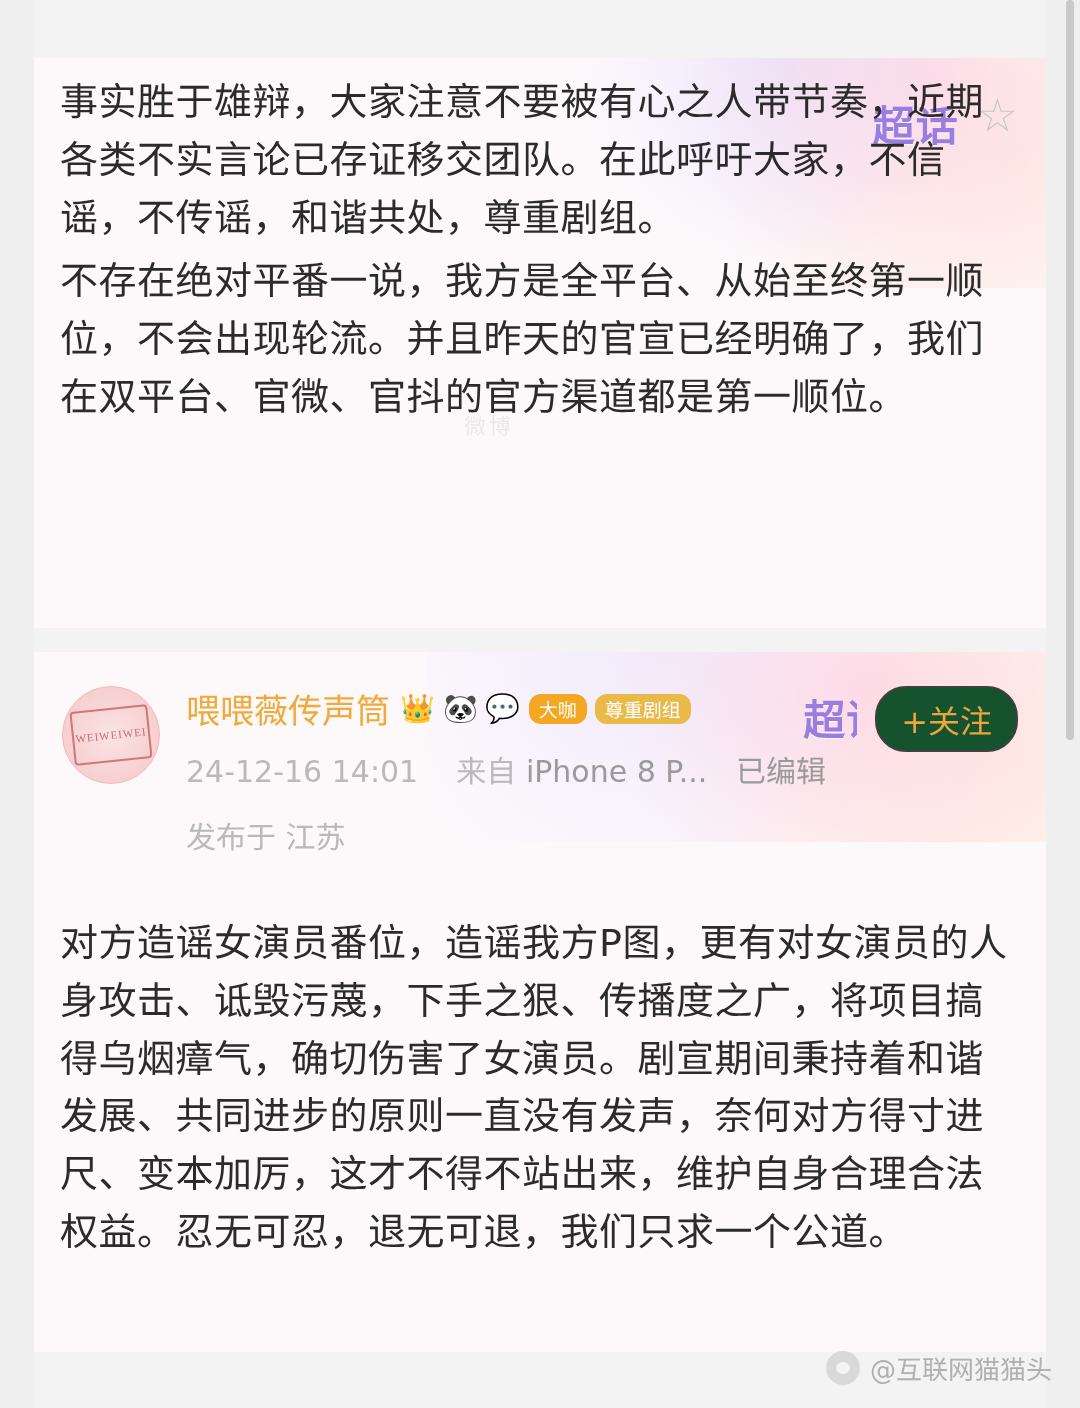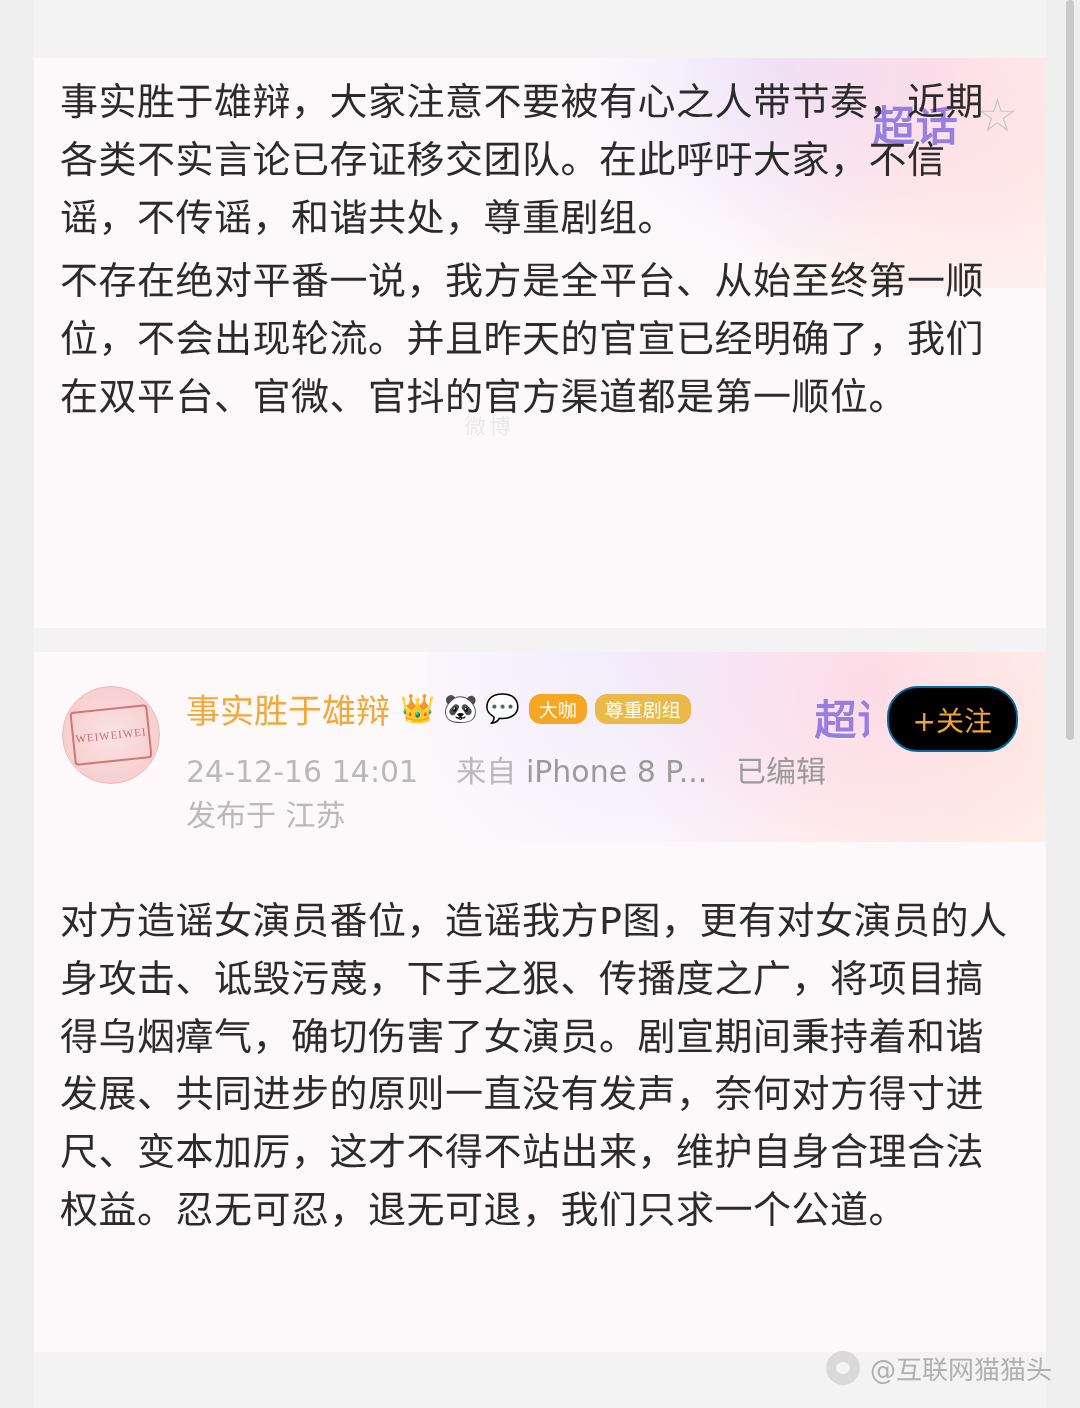--- a/index.html
+++ b/index.html
@@ -192,21 +192,21 @@
   .pill-gold   { background: #e9b949; }
   .meta-row {
     margin-top: 14px;
     font-size: 30px;
     color: #b9b9b9;
     white-space: nowrap;
     font-family: "DejaVu Sans", "Liberation Sans", sans-serif;
   }
   .meta-row .grey-strong { color: #9a9a9a; }
   .meta-row-2 {
-    margin-top: 0;
+    margin-top: 22px;
     font-size: 30px;
     color: #b9b9b9;
     font-family: "DejaVu Sans", "Liberation Sans", sans-serif;
   }
 
   
   .top-right {
     position: absolute;
     top: 34px;
     right: 28px;
@@ -231,25 +231,25 @@
     font-size: 46px;
     color: #c8c8c8;
     line-height: 1;
   }
   .follow-btn {
     display: inline-flex;
     align-items: center;
     justify-content: center;
     height: 62px;
     padding: 0 24px;
-    border: 2px solid #0369a1;
+    border: 2px solid #404040;
     border-radius: 31px;
-    background: #000000;
+    background: #14532d;
     color: #eea33b;
-    font-size: 28px;
+    font-size: 32px;
     white-space: nowrap;
     font-family: "DejaVu Sans", "Liberation Sans", sans-serif;
   }
 
   
   .post-body {
     position: relative;
     padding: 16px 26px 0 26px;
     font-size: 38px;
     line-height: 1.52;
@@ -326,21 +326,21 @@
   <div class="card card-2">
     <div class="wash-2"></div>
 
     <div class="post-header">
       <div class="avatar avatar-2">
         <div class="stamp">WEIWEIWEI</div>
       </div>
 
       <div class="header-text">
         <div class="name-row">
-          <span class="username">事实胜于雄辩</span>
+          <span class="username">喂喂薇传声筒</span>
           <span class="badges">
             <span class="emoji-badge">👑</span>
             <span class="emoji-badge">🐼</span>
             <span class="emoji-badge">💬</span>
             <span class="pill pill-orange">大咖</span>
             <span class="pill pill-gold">尊重剧组</span>
           </span>
         </div>
         <div class="meta-row">
           <span>24-12-16 14:01</span>

